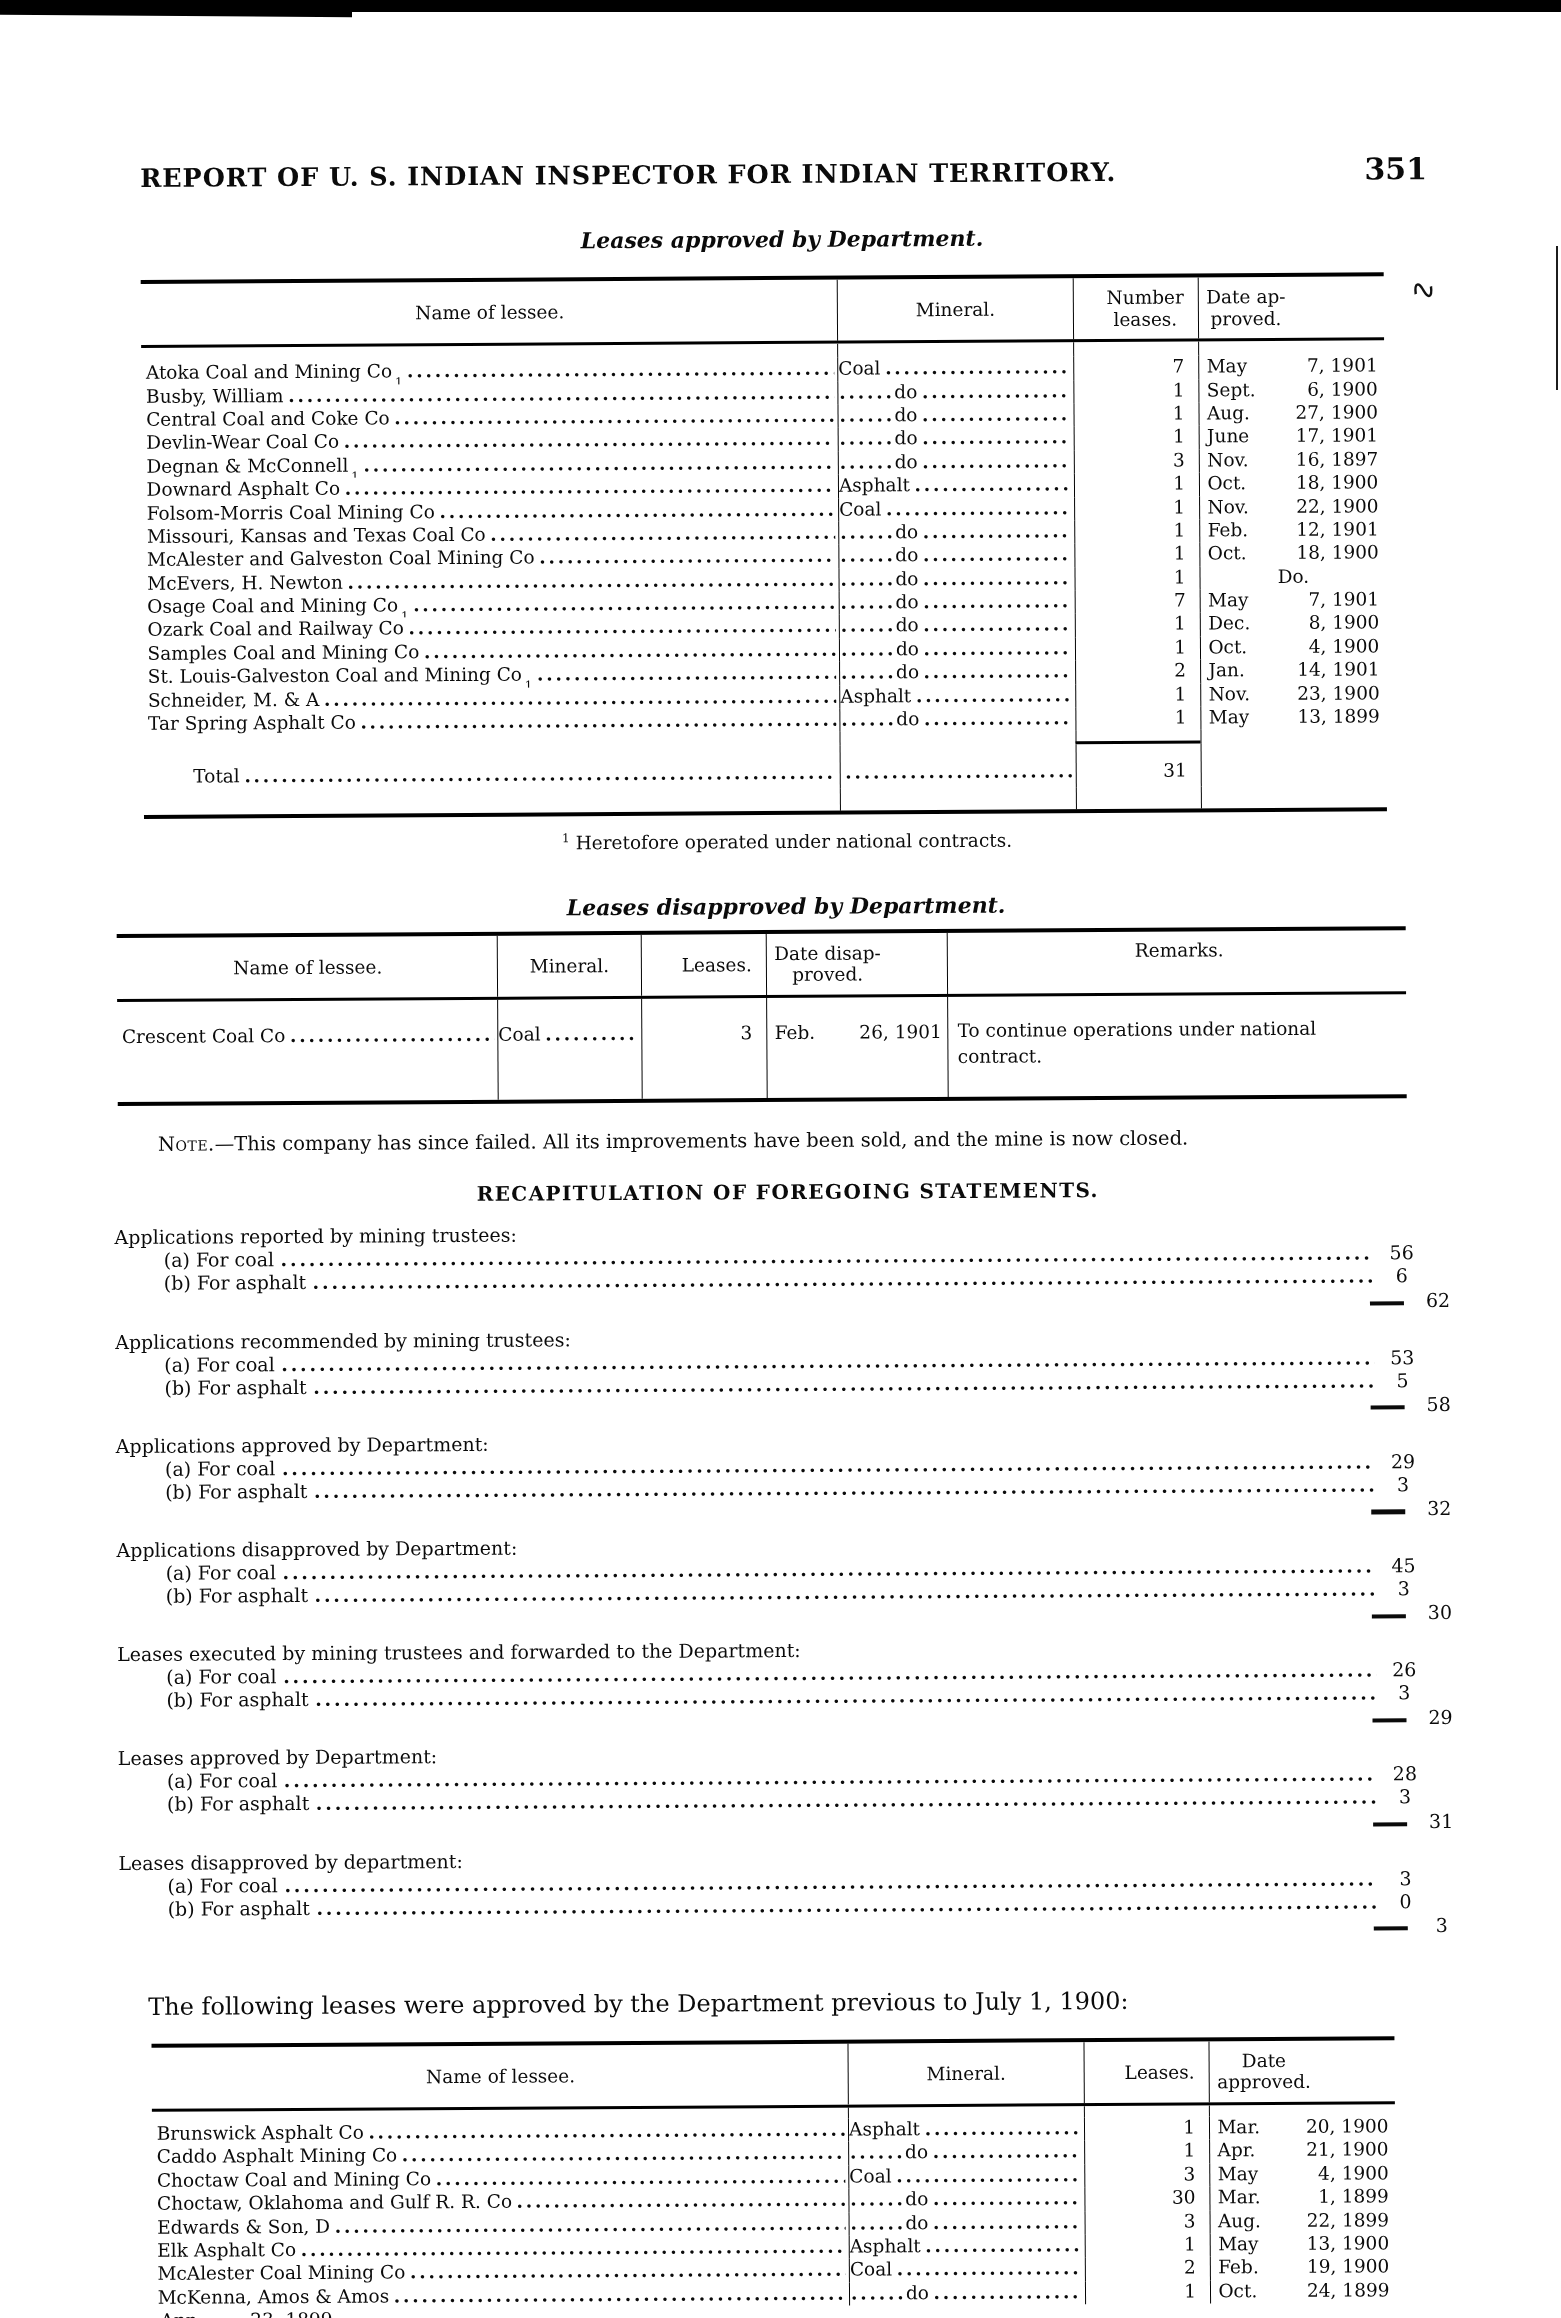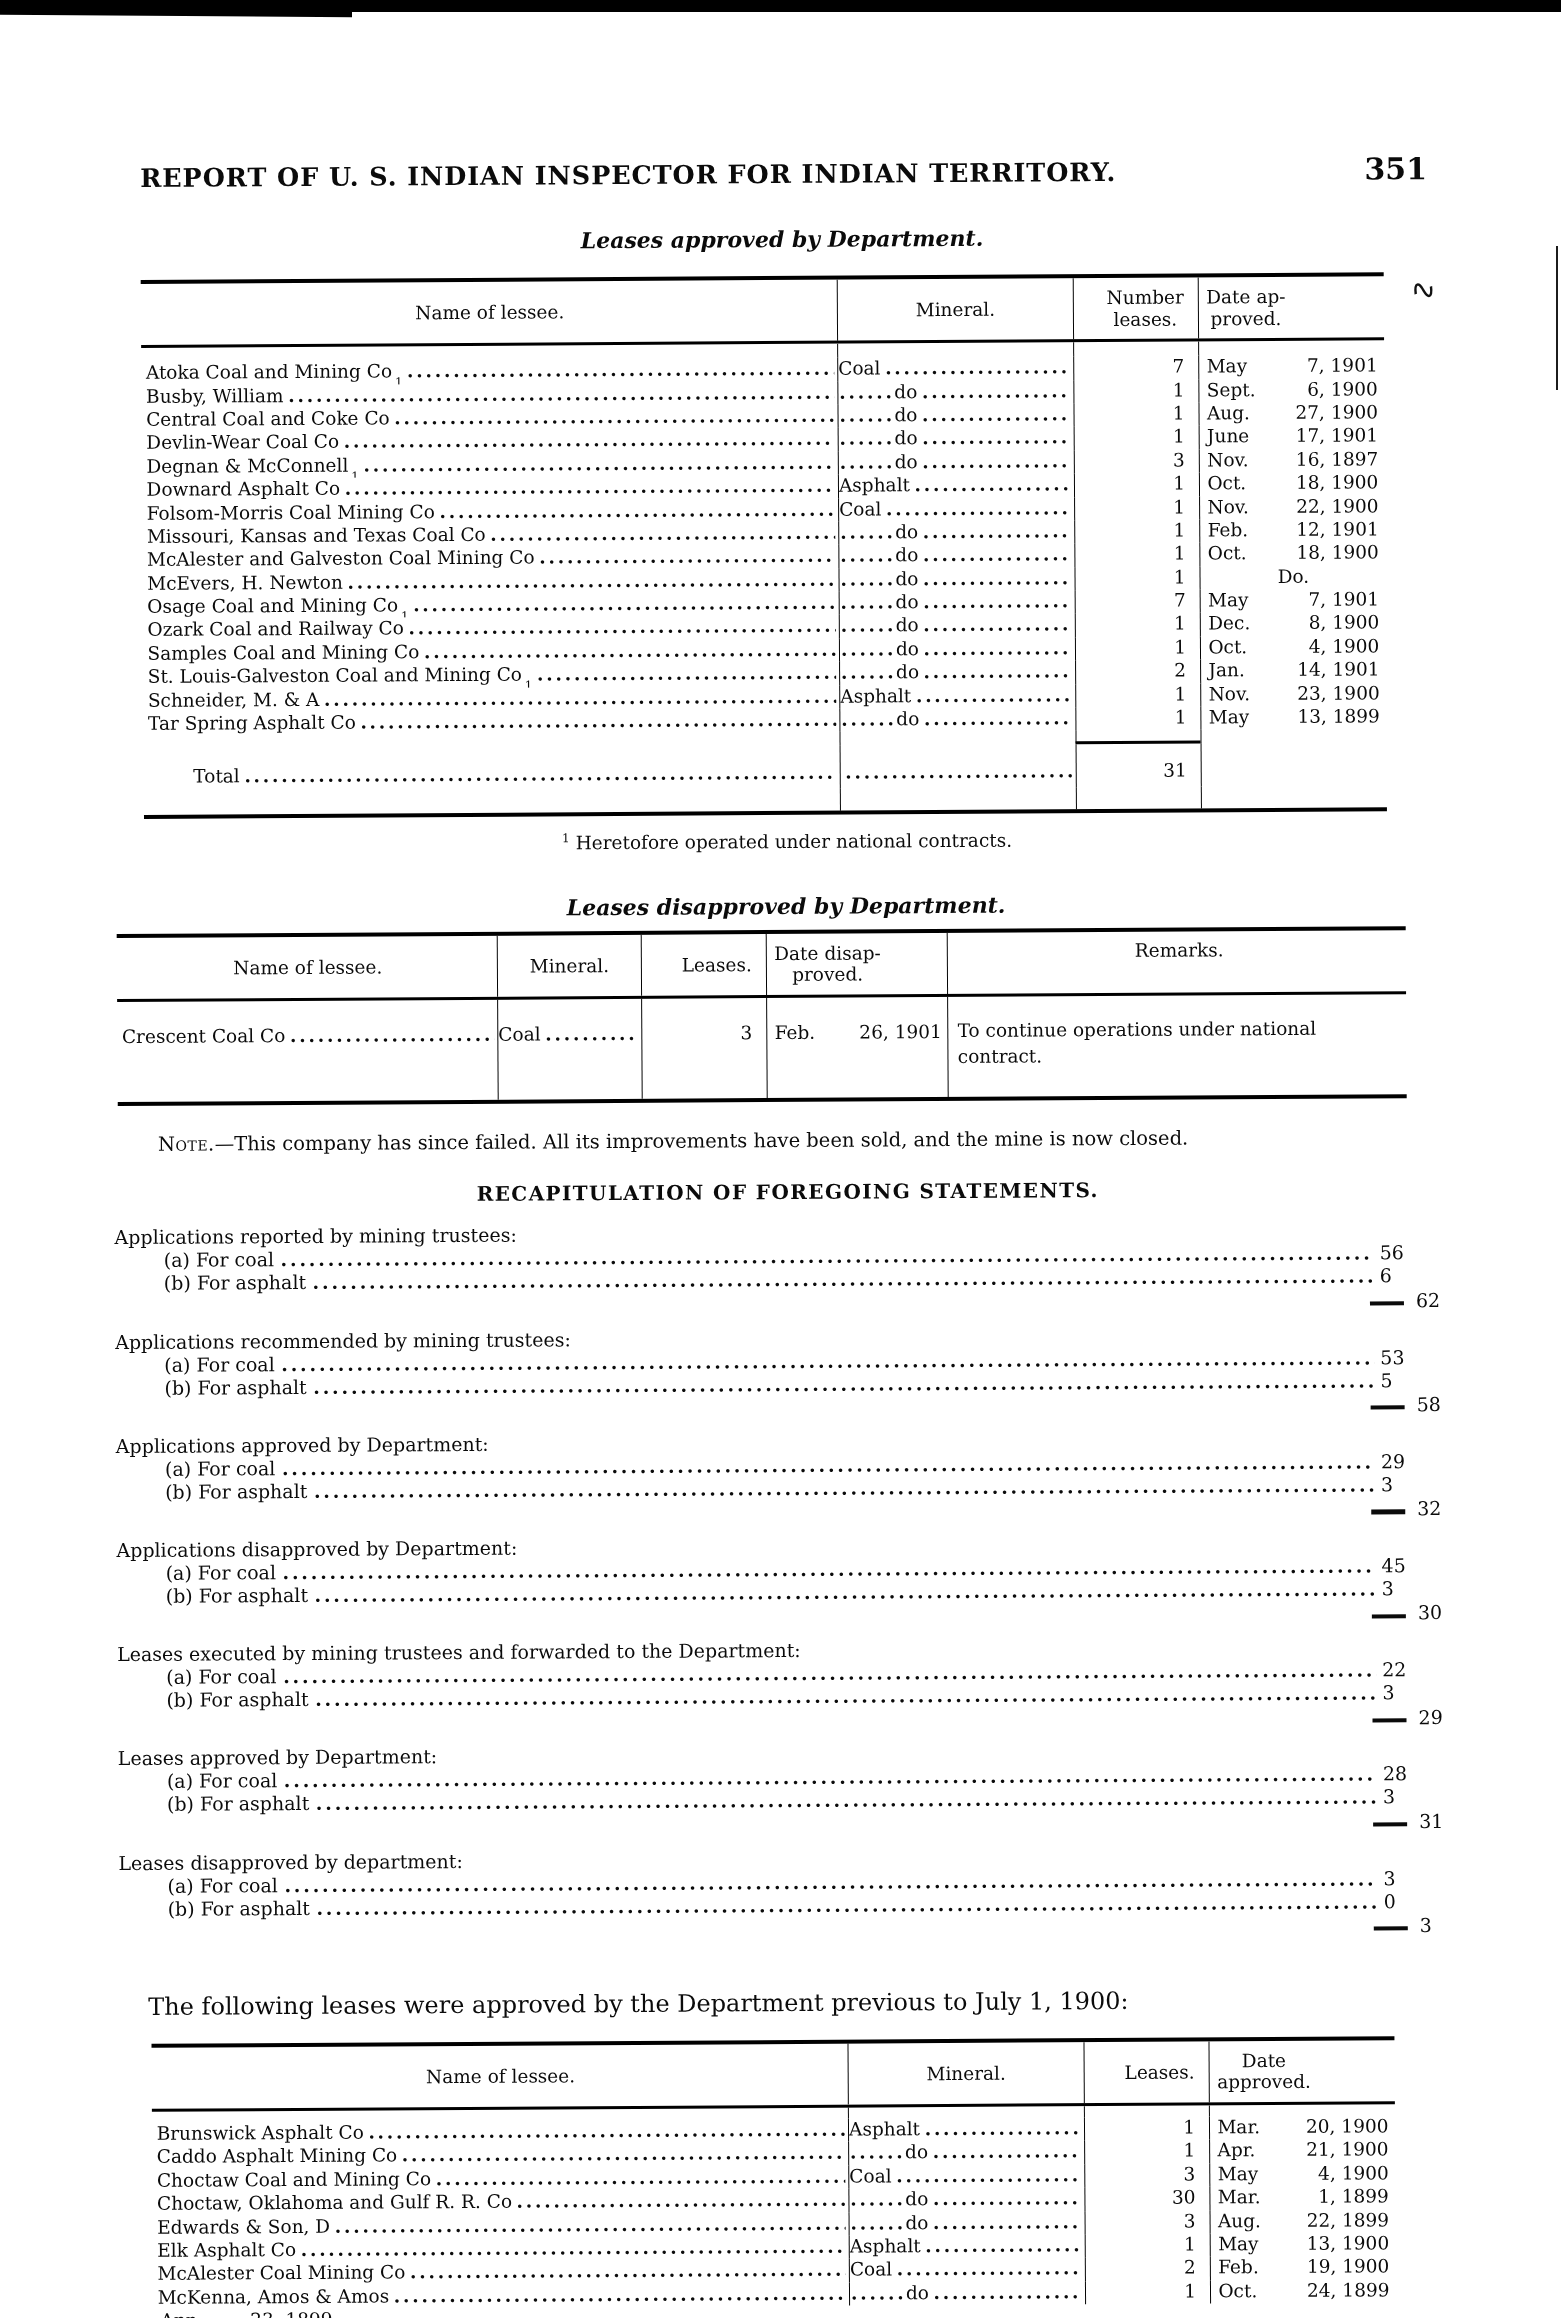--- a/index.html
+++ b/index.html
@@ -74,21 +74,21 @@
 
   .footnote{text-align:center;font-size:18.5px;margin-top:16px;}
   .note{margin:24px 0 0 107px;width:1349px;font-size:19.5px;line-height:30px;text-indent:32px;}
   .sc{font-variant:small-caps;letter-spacing:0.5px;margin-left:12px;}
 
   .recap-head{margin-top:24px;text-align:center;font-size:20px;font-weight:bold;letter-spacing:1.4px;}
   .recap{margin:18.5px 0 0 107px;width:1345px;font-size:19px;}
   .rlabel{line-height:23px;margin-top:10.2px;}
   .ritem{display:flex;align-items:baseline;padding-left:49px;padding-right:36px;line-height:23px;}
   .ritem .dots{margin:0 6.5px;}
-  .rval{flex:0 0 44px;text-align:left;white-space:nowrap;}
+  .rval{flex:0 0 44px;text-align:center;white-space:nowrap;}
   .rtotal{display:flex;justify-content:flex-end;align-items:center;height:25px;}
   .rdash{display:inline-block;width:34px;height:4.2px;background:#0b0b0b;margin-right:12px;margin-top:6.5px;}
 
   .para{margin:45px 0 0 107px;width:1373px;font-size:24px;line-height:32px;text-indent:29px;}
 </style>
 </head>
 <body>
 
 <div class="smudge-top"></div>
 <div class="smudge-top2"></div>
@@ -508,21 +508,21 @@
         <div class="rtotal">
           <span class="rdash"></span>
           <span class="rval">30</span>
         </div>
       </div>
       <div class="rgroup">
         <div class="rlabel">Leases executed by mining trustees and forwarded to the Department:</div>
         <div class="ritem">
           <span class="txt">(a) For coal</span>
           <span class="dots">............................................................................................................................................................................................................................</span>
-          <span class="rval">22</span>
+          <span class="rval">26</span>
         </div>
         <div class="ritem">
           <span class="txt">(b) For asphalt</span>
           <span class="dots">............................................................................................................................................................................................................................</span>
           <span class="rval">3</span>
         </div>
         <div class="rtotal">
           <span class="rdash"></span>
           <span class="rval">29</span>
         </div>

